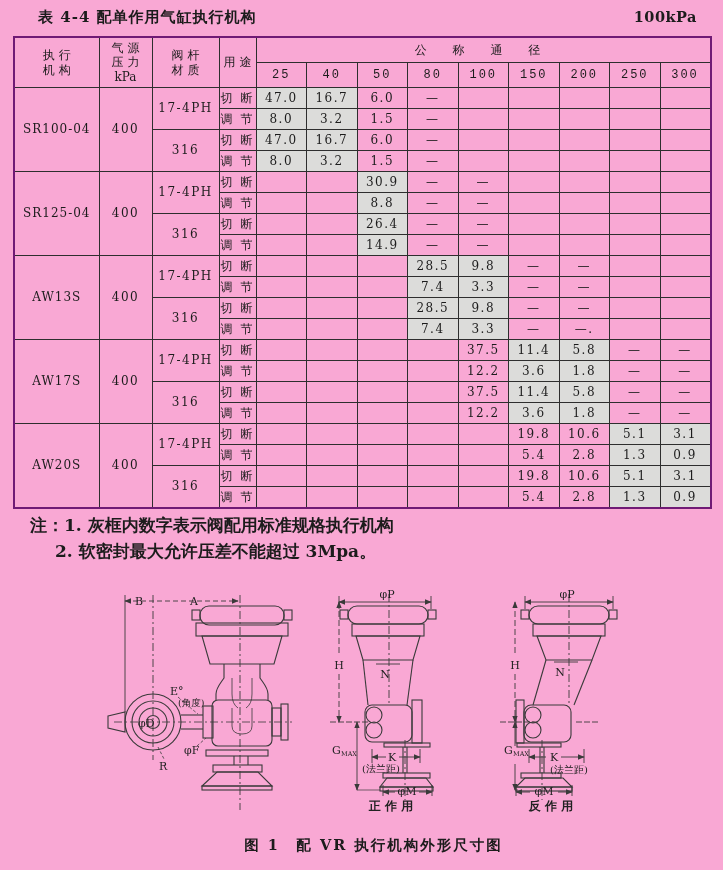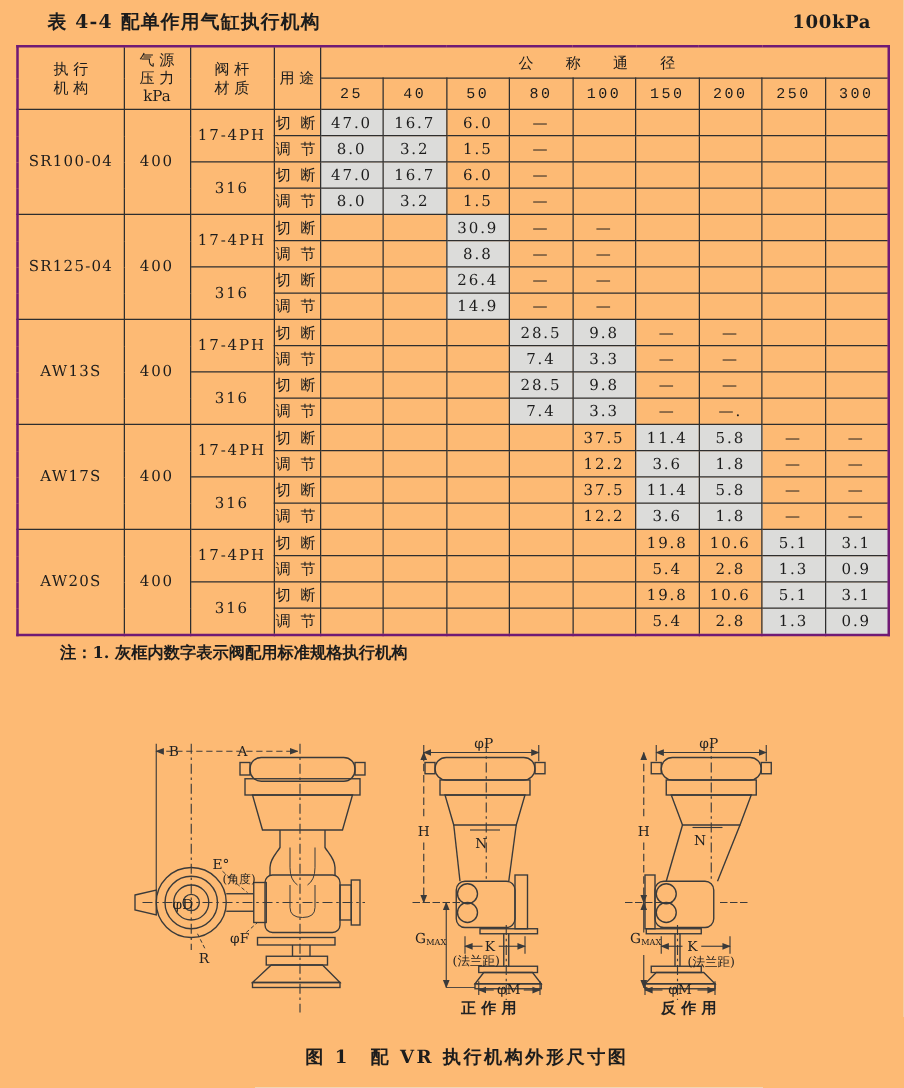--- a/index.html
+++ b/index.html
@@ -1,16 +1,16 @@
 <!DOCTYPE html>
 <html><head>
 <meta charset="utf-8">
 <style>
   html,body{margin:0;padding:0;background:#e9e9e7;}
-  .page{position:relative;width:723px;height:870px;margin:0 auto;background:#fdba74;
+  .page{position:relative;width:723px;height:870px;margin:0 auto;background:#f9a8d4;
         font-family:"DejaVu Serif","Liberation Serif",serif;color:#1c1c1c;overflow:hidden;}
   
   .titlebar{position:absolute;top:8px;left:38px;right:26px;display:flex;
             justify-content:space-between;align-items:baseline;}
   .doc-title{font-size:15px;font-weight:bold;letter-spacing:1px;}
   .pressure-label{font-size:14.5px;font-weight:bold;letter-spacing:0.5px;}
   
   .tbl-wrap{position:absolute;left:13px;top:36px;}
   table.spec{border-collapse:collapse;table-layout:fixed;width:697px;}
   table.spec{border:2px solid #701a75;}
@@ -19,21 +19,21 @@
   thead th{height:24px;}
   th.pre{white-space:pre-line;line-height:1.3;font-size:12px;}
   th.span-head{letter-spacing:11px;font-size:12.5px;}
   th.size-th{letter-spacing:2px;font-family:Liberation Mono, monospace;}
   tbody td{height:20px;}
   td.name-cell{letter-spacing:1px;font-size:12px;}
   td.num-cell{letter-spacing:1.5px;}
   td.duty-cell{letter-spacing:2px;}
   td.shaded{background:#dcdcda;}
   
-  .notes{position:absolute;left:48px;top:513px;font-size:13px;font-weight:bold;line-height:1.5;}
+  .notes{position:absolute;left:30px;top:513px;font-size:17px;font-weight:bold;line-height:1.5;}
   .note-line2{padding-left:25px;}
   
   .figure-svg{position:absolute;left:0;top:582px;}
   .fig-caption{position:absolute;top:836px;left:12px;width:100%;text-align:center;
                font-size:14.5px;font-weight:bold;letter-spacing:2px;}
   svg text{font-family:"DejaVu Serif","Liberation Serif",serif;}
 </style>
 </head>
 <body>
 
@@ -337,20 +337,21 @@
             <td class="num-cell">2.8</td>
             <td class="num-cell shaded">1.3</td>
             <td class="num-cell shaded">0.9</td>
           </tr>
         </tbody>
     </table>
   </div>
 
   <div class="notes">
     <div>注：1. 灰框内数字表示阀配用标准规格执行机构</div>
+    <div class="note-line2">2. 软密封最大允许压差不能超过 3Mpa。</div>
   </div>
 
   <svg class="figure-svg" width="723" height="250" viewBox="0 0 723 250">
     <defs>
       <marker id="arr" viewBox="0 0 10 10" refX="9" refY="5" markerWidth="7.5" markerHeight="7.5" orient="auto-start-reverse">
           <path d="M0,1 L10,5 L0,9 z" fill="#3a3a3a"></path>
         </marker>
     </defs>
 
     <g stroke="#3a3a3a" fill="none" stroke-width="1.1">

